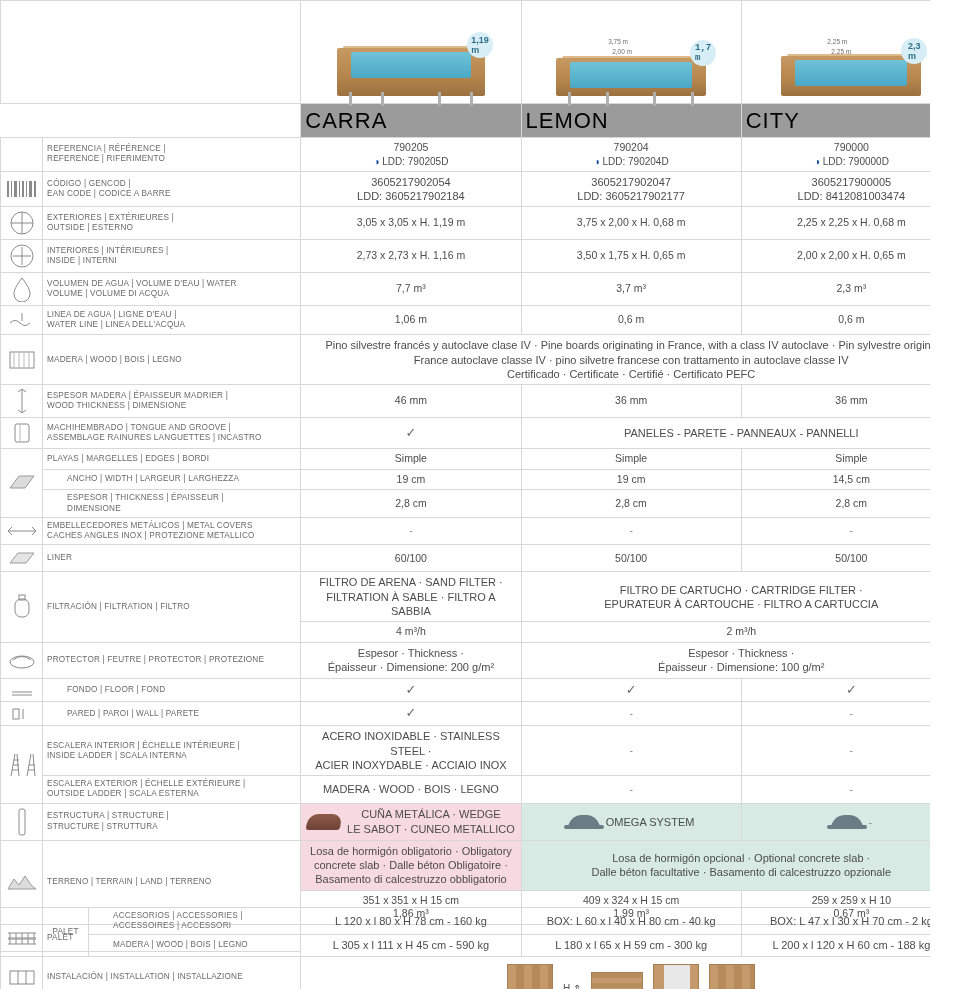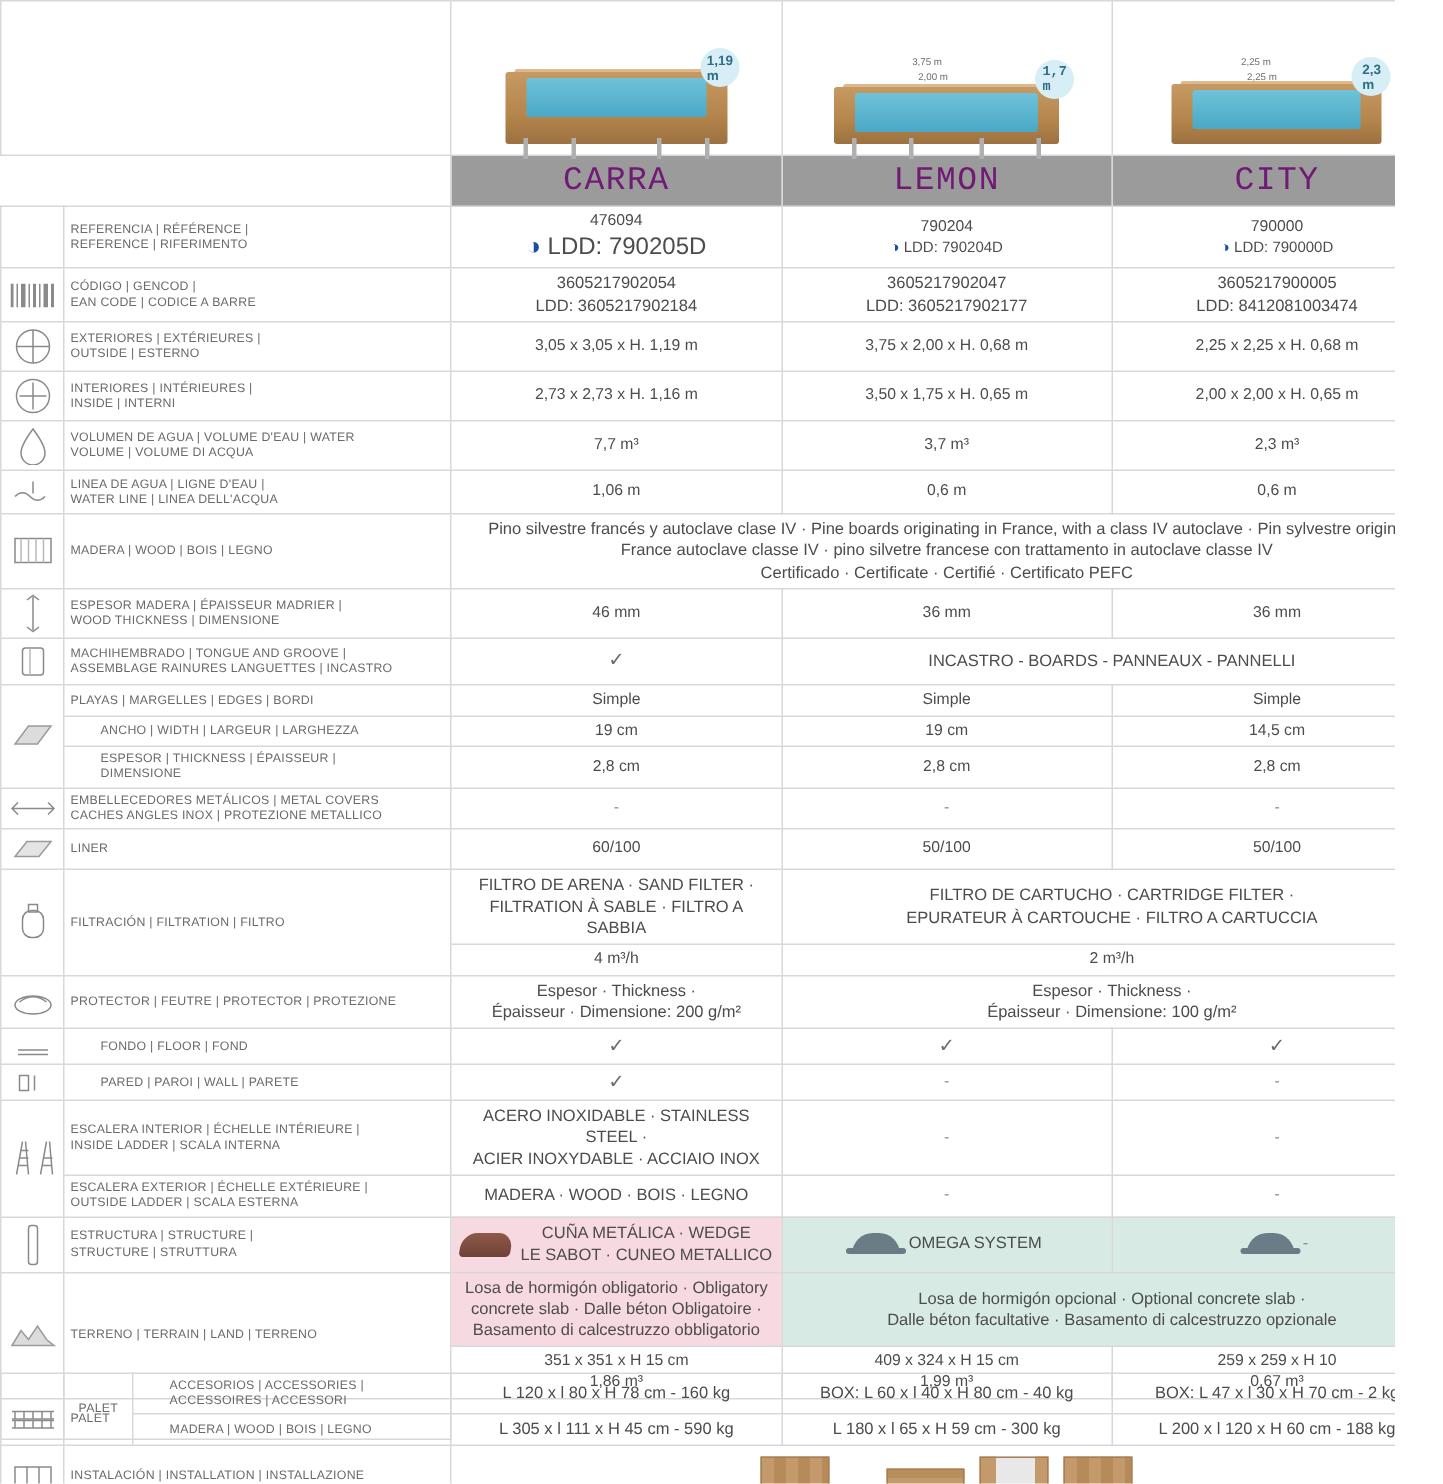--- a/index.html
+++ b/index.html
@@ -76,28 +76,26 @@
   }
   .dimtxt {
     position: absolute;
     font-size: 6.5px;
     color: #6d6d6d;
   }
 
   
   .titlerow td {
     background: #9b9b9b;
-    color: #701a75;
-    text-align: center;
+    color: #000000;
     font-size: 22px;
     letter-spacing: 1px;
     height: 34px;
     padding: 2px 4px;
     border: 1px solid #c9c9c9;
-    font-family: Liberation Mono, monospace;
   }
   .titlerow td.blank { background: #ffffff; border: none; }
 
   
   .lbl {
     font-size: 8.2px;
     line-height: 1.25;
     letter-spacing: .2px;
     color: #6a6a6a;
     text-transform: uppercase;
@@ -220,22 +218,22 @@
     <td class="blank" colspan="2"></td>
     <td>CARRA</td>
     <td>LEMON</td>
     <td>CITY</td>
   </tr>
 
   <tr>
     <td class="icon-cell"></td>
     <td class="lbl">REFERENCIA | RÉFÉRENCE |<br>REFERENCE | RIFERIMENTO</td>
     <td class="val">
-      <div class="bold">476094</div>
-      <div class="ref-line bold" style="font-size:16px;"><span style="color:#1a4fa0;">◑</span> <span>LDD: 790205D</span></div>
+      <div class="bold">790205</div>
+      <div class="ref-line bold" style="font-size:10px;"><span style="color:#1a4fa0;">◑</span> <span>LDD: 790205D</span></div>
     </td>
     <td class="val">
       <div class="bold">790204</div>
       <div class="ref-line bold" style="font-size:10px;"><span style="color:#1a4fa0;">◑</span> <span>LDD: 790204D</span></div>
     </td>
     <td class="val">
       <div class="bold">790000</div>
       <div class="ref-line bold" style="font-size:10px;"><span style="color:#1a4fa0;">◑</span> <span>LDD: 790000D</span></div>
     </td>
   </tr>
@@ -350,21 +348,21 @@
 
   <tr>
     <td class="icon-cell">
       <svg width="22" height="24">
               <rect x="4" y="3" width="14" height="18" rx="2" fill="none" stroke="#8a8a8a"></rect>
               <path d="M9 3 v18" stroke="#b9b9b9"></path>
             </svg>
     </td>
     <td class="lbl">MACHIHEMBRADO | TONGUE AND GROOVE |<br>ASSEMBLAGE RAINURES LANGUETTES | INCASTRO</td>
     <td class="val tick">✓</td>
-    <td class="val small" colspan="2">INCASTRO - BOARDS - PANNEAUX - PANNELLI</td>
+    <td class="val small" colspan="2">PANELES - PARETE - PANNEAUX - PANNELLI</td>
   </tr>
 
   <tr>
     <td class="icon-cell" rowspan="3">
       <svg width="30" height="26">
               <path d="M3 18 L12 6 L27 6 L18 18 Z" fill="#dcdcdc" stroke="#9a9a9a"></path>
             </svg>
     </td>
     <td class="lbl">PLAYAS | MARGELLES | EDGES | BORDI</td>
     <td class="val">Simple</td>

